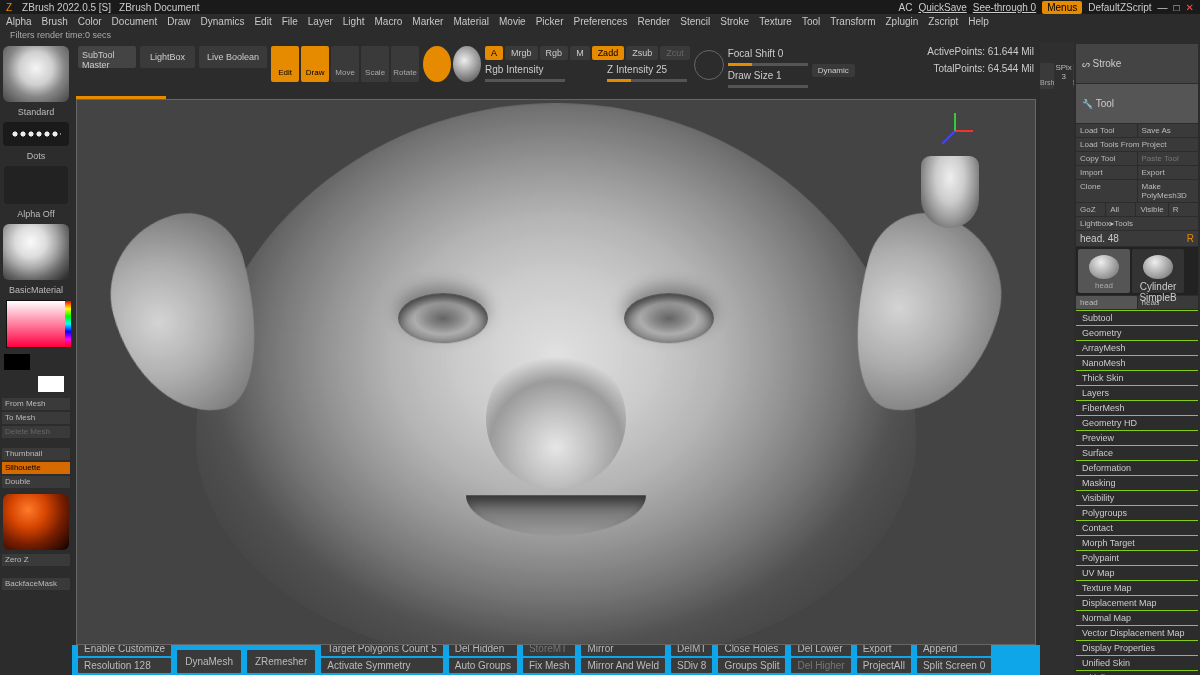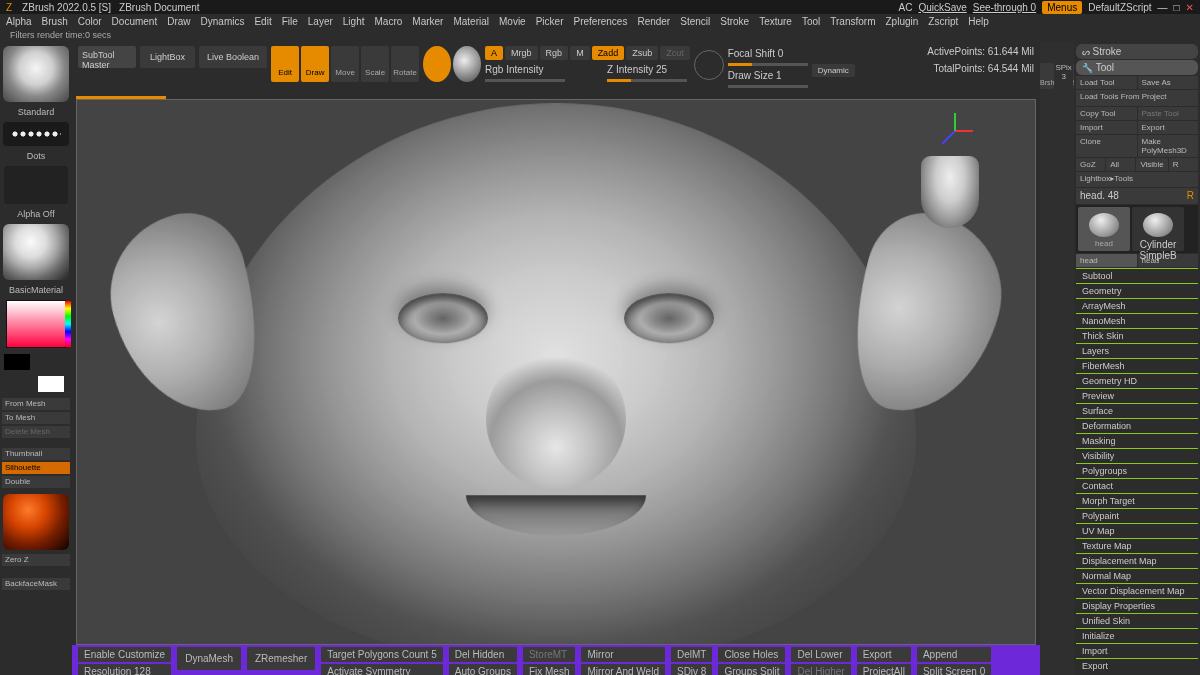--- a/index.html
+++ b/index.html
@@ -45,28 +45,28 @@
 .mouth{position:absolute;top:70%;left:50%;transform:translateX(-50%);width:180px;height:40px;background:linear-gradient(to bottom,#666,#999);border-radius:0 0 90px 90px / 0 0 40px 40px;box-shadow:inset 0 8px 12px rgba(0,0,0,.4)}
 .ear{position:absolute;width:140px;height:200px;background:radial-gradient(ellipse at 30% 50%,#ccc 0%,#aaa 40%,#888 70%,#666 100%);top:20%}
 .ear.l2{left:-80px;border-radius:60% 40% 40% 60% / 40% 30% 70% 60%;transform:rotate(-15deg)}
 .ear.r2{right:-80px;border-radius:40% 60% 60% 40% / 30% 40% 60% 70%;transform:rotate(15deg)}
 .axis{position:absolute;top:10px;right:60px;width:40px;height:40px}
 .axis .ax{position:absolute;left:20px;top:20px;width:18px;height:2px;transform-origin:0 50%}
 .ax.r{background:#e33;transform:rotate(0deg)}
 .ax.g{background:#3c3;transform:rotate(-90deg)}
 .ax.b{background:#44f;transform:rotate(135deg)}
 .cam-thumb{position:absolute;top:56px;right:56px;width:58px;height:72px;background:radial-gradient(ellipse at 50% 30%,#eee 0%,#ccc 35%,#999 60%,#555 90%);border-radius:10px 10px 30px 30px}
-.bottom-bar{height:30px;background:#6d28d9;display:flex;align-items:flex-start;gap:6px;padding:2px 6px;font-size:9px}
+.bottom-bar{height:30px;background:#0ea5e9;display:flex;align-items:flex-end;gap:6px;padding:2px 6px;font-size:9px}
 .bb{background:#3a3a3a;padding:2px 6px;color:#bbb;border-radius:1px}
 .bb.dark{color:#777}
 .right-rail{width:34px;background:#2f2f2f;display:flex;flex-direction:row;gap:1px;padding-top:20px}
 .rail-btn{width:32px;height:26px;font-size:7px;color:#aaa;text-align:center;padding-top:16px;background:#3a3a3a;margin:1px auto;border-radius:2px}
 .rail-btn.orange{background:#e68a00;color:#000}
 .right-panel{width:126px;background:#2c2c2c;display:flex;flex-direction:column;padding:2px;gap:1px;overflow:hidden}
-.panel-head{background:#444;padding:2px 6px;font-size:9px;border-radius:6px}
+.panel-head{background:#444;padding:14px 6px;font-size:9px;border-radius:0}
 .panel-head.hl{background:#555}
 .btn-row{display:flex;gap:1px}
 .p-btn{flex:1;background:#3a3a3a;padding:2px 4px;font-size:8px;color:#bbb;border-radius:1px}
 .p-btn.dim{color:#777}
 .subtool-thumbs{display:flex;gap:2px;padding:2px;background:#222}
 .st{width:52px;height:44px;background:#333;border-radius:2px;font-size:8px;text-align:center;padding-top:32px;color:#aaa;position:relative}
 .st.sel{background:#555}
 .st::before{content:"";position:absolute;left:50%;top:6px;transform:translateX(-50%);width:30px;height:24px;border-radius:50%;background:radial-gradient(circle at 40% 30%,#eee,#aaa 50%,#666)}
 .acc{padding:2px 6px;font-size:9px;color:#ccc;border-top:1px solid #84cc16}
 .wide-btn{height:22px;background:#444;padding:4px;font-size:10px;border-radius:2px}

